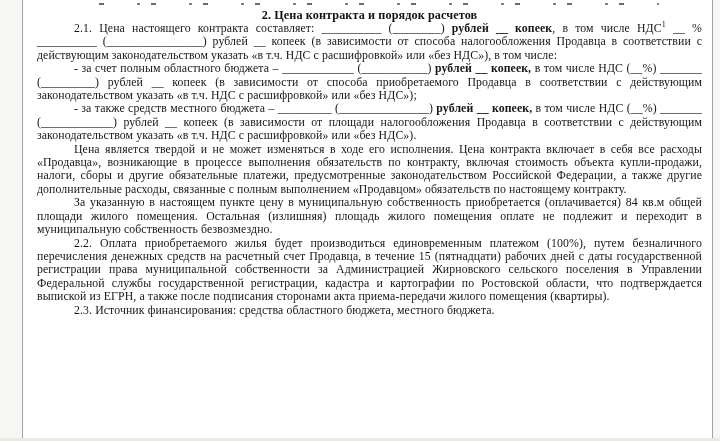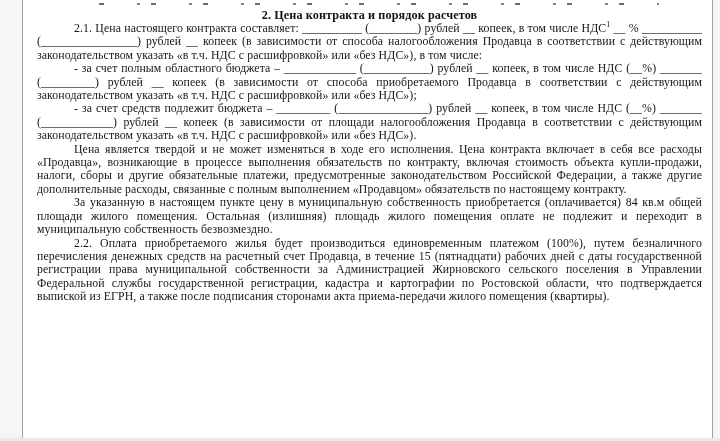--- a/index.html
+++ b/index.html
@@ -50,21 +50,21 @@
     text-indent: 37px;
   }
   h1.heading {
     margin: 1px 0 0 0;
     font-size: 12.2px;
     line-height: 14px;
     font-weight: bold;
     text-align: center;
     color: #111;
   }
-  .b { font-weight: normal; }
+  .b { font-weight: bold; }
   sup.fnref {
     font-size: 8px;
     line-height: 0;
     vertical-align: super;
   }
   .bottom-edge {
     position: absolute;
     left: 0;
     bottom: 0;
     width: 720px;
@@ -79,26 +79,27 @@
   <div class="content">
 
     <div class="clipped-line"></div>
 
     <h1 class="heading">2. Цена контракта и порядок расчетов</h1>
 
     <p class="para"><span>2.1. Цена настоящего контракта составляет: __________ (________) </span><span class="b">рублей __ копеек</span><span>, в том числе НДС</span><sup class="fnref">1</sup><span> __ % __________ (________________) рублей __ копеек (в зависимости от способа налогообложения Продавца в соответствии с действующим законодательством указать «в т.ч. НДС с расшифровкой» или «без НДС»), в том числе:</span></p>
 
     <p class="para"><span>- за счет полным областного бюджета – ____________ (___________) </span><span class="b">рублей __ копеек,</span><span> в том числе НДС (__%) _______ (_________) рублей __ копеек (в зависимости от способа приобретаемого Продавца в соответствии с действующим законодательством указать «в т.ч. НДС с расшифровкой» или «без НДС»);</span></p>
 
-    <p class="para"><span>- за счет средств подлежит бюджета – _________ (_______________) </span><span class="b">рублей __ копеек,</span><span> в том числе НДС (__%) _______ (____________) рублей __ копеек (в зависимости от площади налогообложения Продавца в соответствии с действующим законодательством указать «в т.ч. НДС с расшифровкой» или «без НДС»).</span></p>
+    <p class="para"><span>- за также средств местного бюджета – _________ (_______________) </span><span class="b">рублей __ копеек,</span><span> в том числе НДС (__%) _______ (____________) рублей __ копеек (в зависимости от площади налогообложения Продавца в соответствии с действующим законодательством указать «в т.ч. НДС с расшифровкой» или «без НДС»).</span></p>
 
     <p class="para">Цена является твердой и не может изменяться в ходе его исполнения. Цена контракта включает в себя все расходы «Продавца», возникающие в процессе выполнения обязательств по контракту, включая стоимость объекта купли-продажи, налоги, сборы и другие обязательные платежи, предусмотренные законодательством Российской Федерации, а также другие дополнительные расходы, связанные с полным выполнением «Продавцом» обязательств по настоящему контракту.</p>
 
     <p class="para">За указанную в настоящем пункте цену в муниципальную собственность приобретается (оплачивается) 84 кв.м общей площади жилого помещения. Остальная (излишняя) площадь жилого помещения оплате не подлежит и переходит в муниципальную собственность безвозмездно.</p>
 
     <p class="para">2.2. Оплата приобретаемого жилья будет производиться единовременным платежом (100%), путем безналичного перечисления денежных средств на расчетный счет Продавца, в течение 15 (пятнадцати) рабочих дней с даты государственной регистрации права муниципальной собственности за Администрацией Жирновского сельского поселения в Управлении Федеральной службы государственной регистрации, кадастра и картографии по Ростовской области, что подтверждается выпиской из ЕГРН, а также после подписания сторонами акта приема-передачи жилого помещения (квартиры).</p>
 
+    <p class="para">2.3. Источник финансирования: средства областного бюджета, местного бюджета.</p>
 
 
   </div>
 </div>
 
 <div class="bottom-edge"></div>
 
 </body></html>

